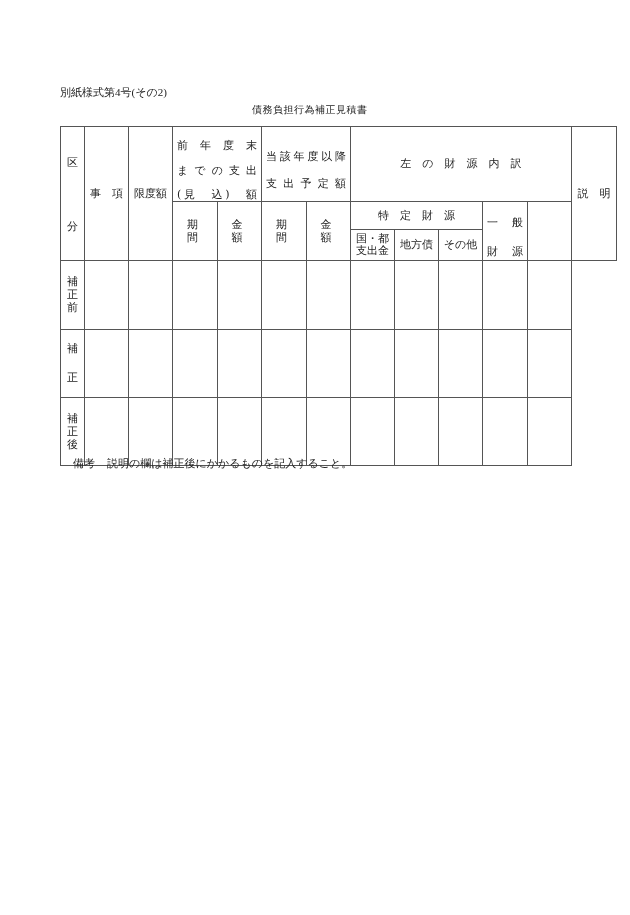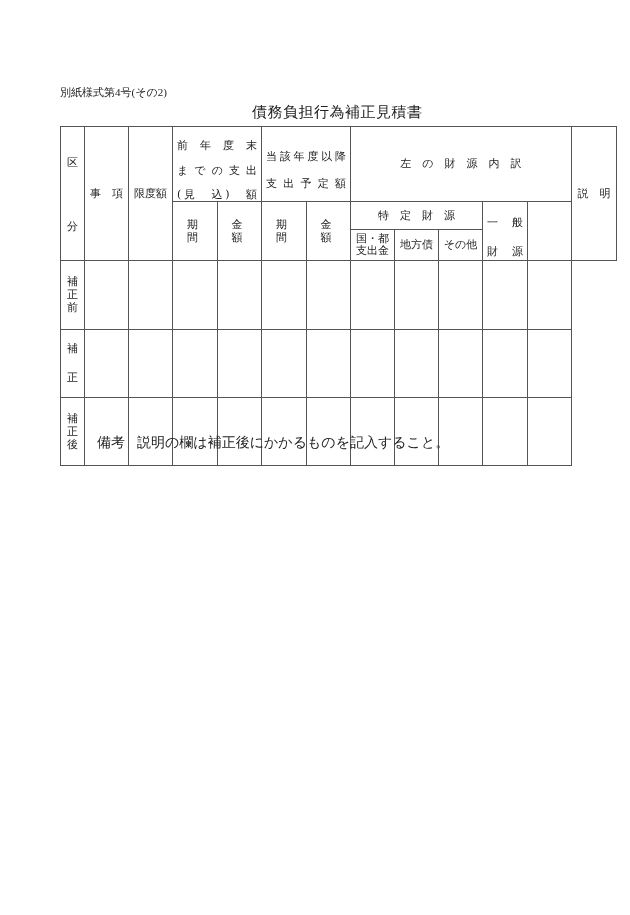--- a/index.html
+++ b/index.html
@@ -1,28 +1,28 @@
 <!DOCTYPE html>
 <html><head>
 <meta charset="utf-8">
 <style>
   html, body { margin:0; padding:0; background:#ffffff; }
   body { width:630px; height:915px; position:relative; overflow:hidden;
          font-family:"DejaVu Serif","Liberation Serif",serif; color:#222; }
   .form-id { position:absolute; left:60px; top:85px; font-size:11px; letter-spacing:0;font-family:Liberation Serif, serif; }
-  .doc-title { position:absolute; left:252px; top:103px; font-size:15px; letter-spacing:0.5px; }
+  .doc-title { position:absolute; left:252px; top:103px; font-size:10px; letter-spacing:0.5px; }
   table.form { position:absolute; left:60px; top:126px; border-collapse:collapse; table-layout:fixed; }
   table.form td { border:1px solid #555; padding:0; text-align:center; vertical-align:middle;
                   font-size:11px; line-height:13px; }
   .spaced { letter-spacing:5px;margin-left:23px; }
   .justify3 { display:block; text-align:justify; text-align-last:justify; padding:0 4px; line-height:11.5px;margin-top:13px; }
   .vert { display:flex; flex-direction:column; align-items:center; justify-content:center; line-height:13px; }
   .kubun-head { height:95px; display:flex; flex-direction:column; justify-content:space-between;
                 padding:10px 0 8px; box-sizing:border-box; }
-  .note { position:absolute; left:73px; top:434px; font-size:14px;margin-left:24px; }
+  .note { position:absolute; left:73px; top:456px; font-size:11px; }
   .note .lbl { margin-right:12px; }
 </style>
 </head>
 <body>
 
 <div class="form-id">別紙様式第4号(その2)</div>
 <div class="doc-title">債務負担行為補正見積書</div>
 
 <table class="form">
   <colgroup>

